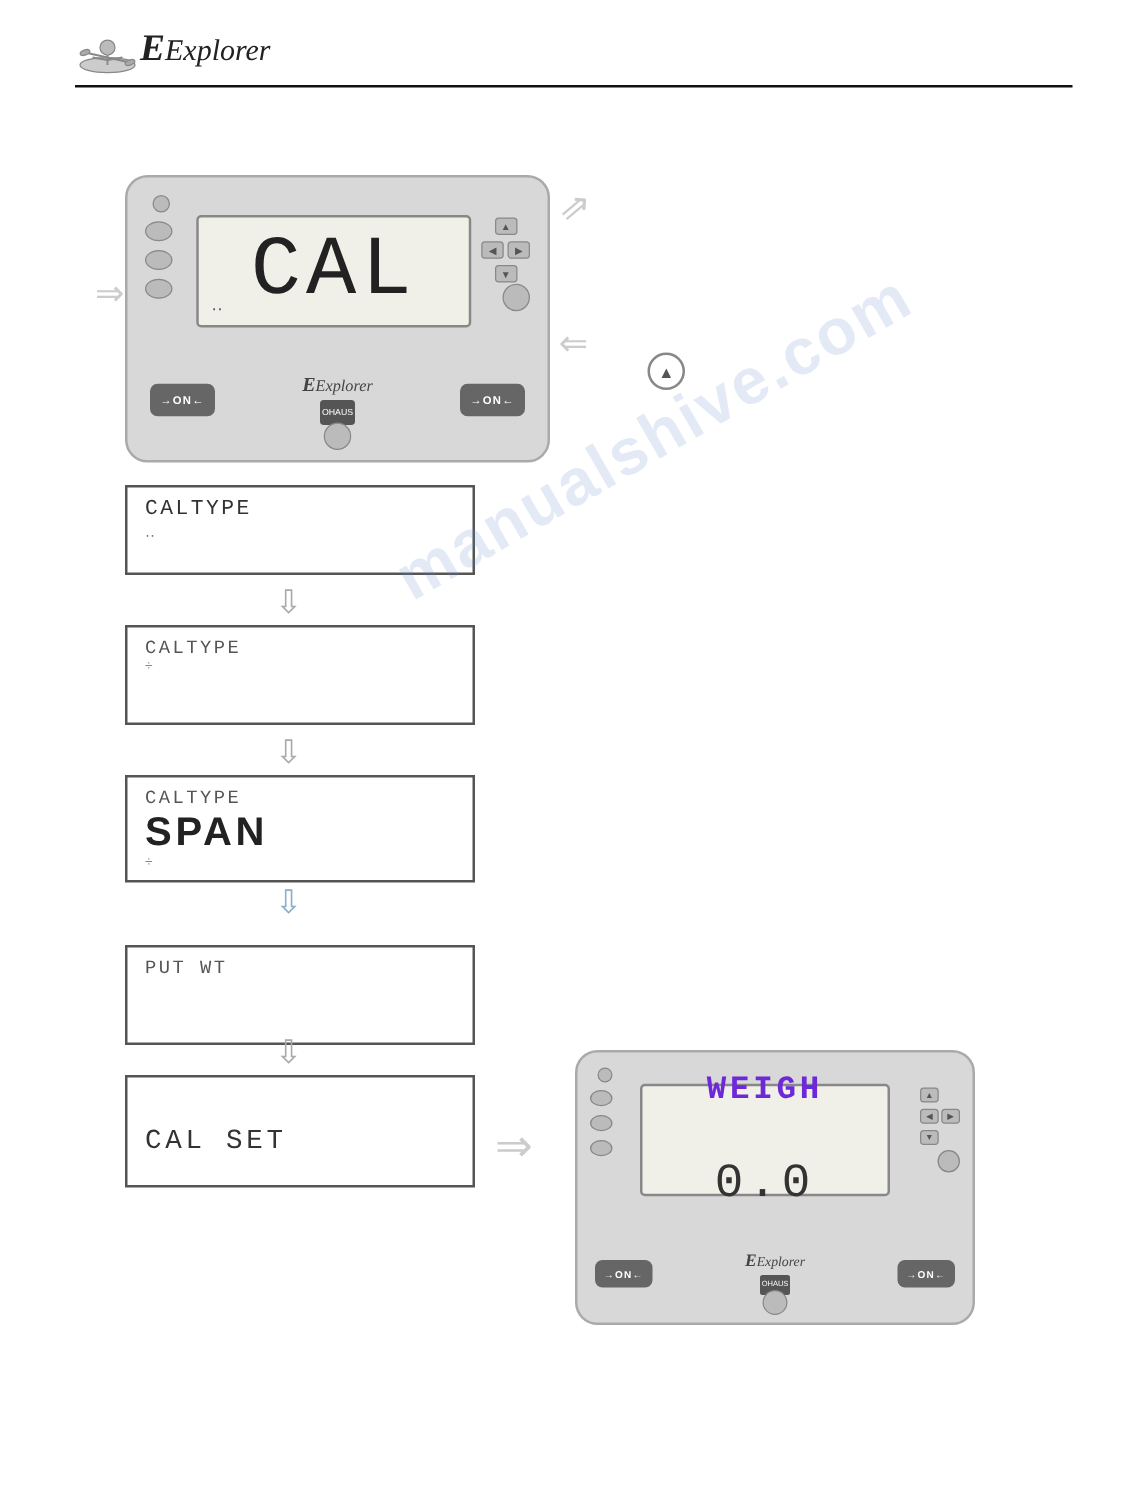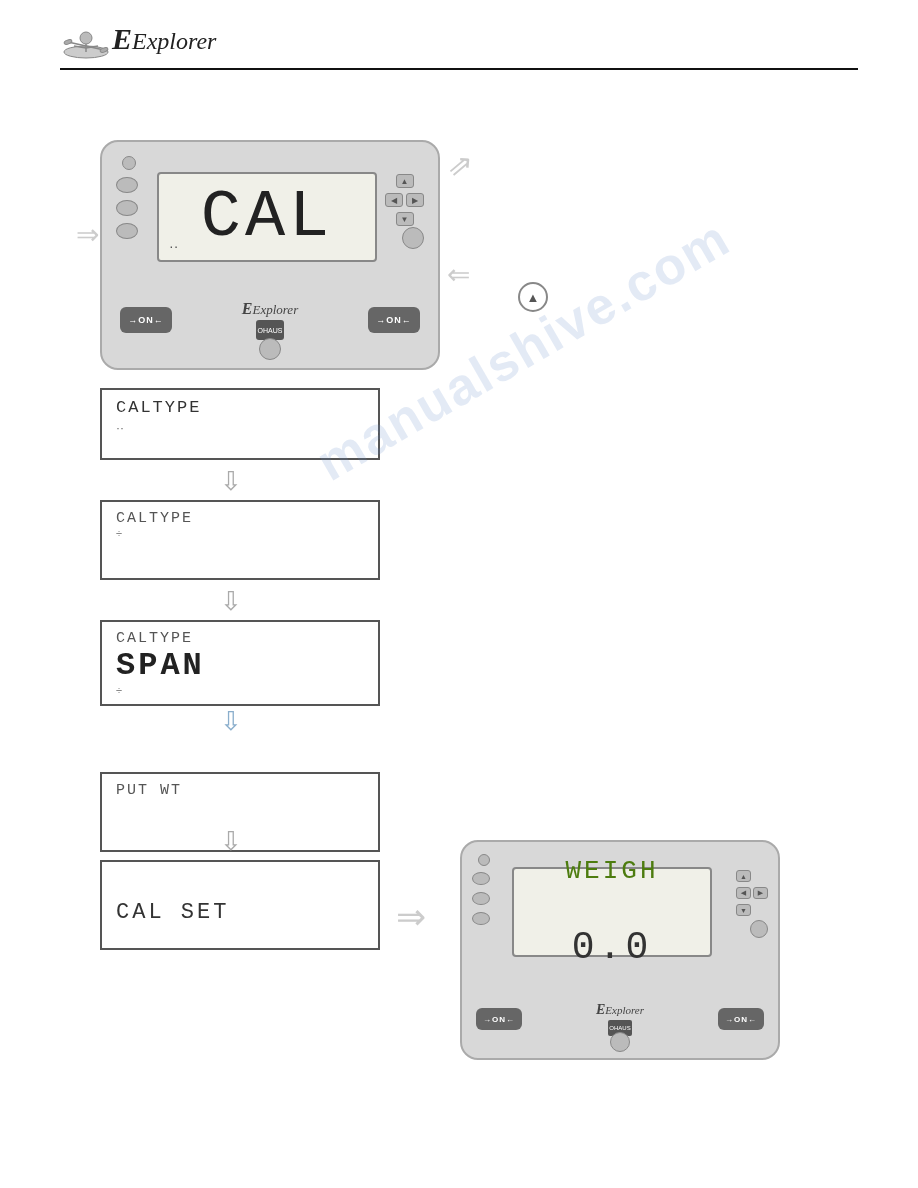--- a/index.html
+++ b/index.html
@@ -196,22 +196,23 @@
       border: 2px solid #888;
       border-radius: 4px;
       display: flex;
       flex-direction: column;
       align-items: center;
       justify-content: center;
     }
     .scale-display-text-bottom-label {
       font-size: 26px;
       font-family: 'Courier New', monospace;
-      color: #4d7c0f;
+      color: #6d28d9;
       letter-spacing: 3px;
+      font-weight: bold;
     }
     .scale-display-text-bottom-value {
       font-size: 38px;
       font-family: 'Courier New', monospace;
       color: #333;
       letter-spacing: 4px;
       margin-top: 40px;
     }
     
     .scale-bottom-left-btns {
@@ -366,27 +367,27 @@
 
 <div style="position:absolute; top:500px; left:100px; width:280px; min-height:80px; border:2px solid #555; background:#fff; padding:8px 14px;">
   <div style="font-size:15px; font-family:'Courier New',monospace; color:#555; letter-spacing:2px;">CALTYPE</div>
   <div style="font-size:11px; color:#888;">÷</div>
 </div>
 
 <div style="position:absolute; top:586px; left:220px; font-size:26px; color:#aaa;">⇩</div>
 
 <div style="position:absolute; top:620px; left:100px; width:280px; min-height:80px; border:2px solid #555; background:#fff; padding:8px 14px;">
   <div style="font-size:15px; font-family:'Courier New',monospace; color:#555; letter-spacing:2px;">CALTYPE</div>
-  <div style="font-size:32px; font-family:Liberation Mono, monospace; color:#222; letter-spacing:3px; font-weight:bold;">SPAN</div>
+  <div style="font-size:32px; font-family:Liberation Sans, sans-serif; color:#222; letter-spacing:3px; font-weight:bold;">SPAN</div>
   <div style="font-size:11px; color:#888;">÷</div>
 </div>
 
 <div style="position:absolute; top:706px; left:220px; font-size:26px; color:#8aaecc;">⇩</div>
 
-<div style="position:absolute; top:772px; left:100px; width:280px; min-height:80px; border:2px solid #555; background:#fff; padding:8px 14px;">
+<div style="position:absolute; top:756px; left:100px; width:280px; min-height:80px; border:2px solid #555; background:#fff; padding:8px 14px;">
   <div style="font-size:15px; font-family:'Courier New',monospace; color:#555; letter-spacing:2px;">PUT WT</div>
 </div>
 
 <div style="position:absolute; top:826px; left:220px; font-size:26px; color:#aaa;">⇩</div>
 
 <div style="position:absolute; top:860px; left:100px; width:280px; min-height:90px; border:2px solid #555; background:#fff; padding:8px 14px;">
   <div style="font-size:22px; font-family:'Courier New',monospace; color:#333; letter-spacing:3px; margin-top:30px;">CAL SET</div>
 </div>
 
 <div style="position:absolute; top:896px; left:396px; font-size:36px; color:#ccc;">⇒</div>

